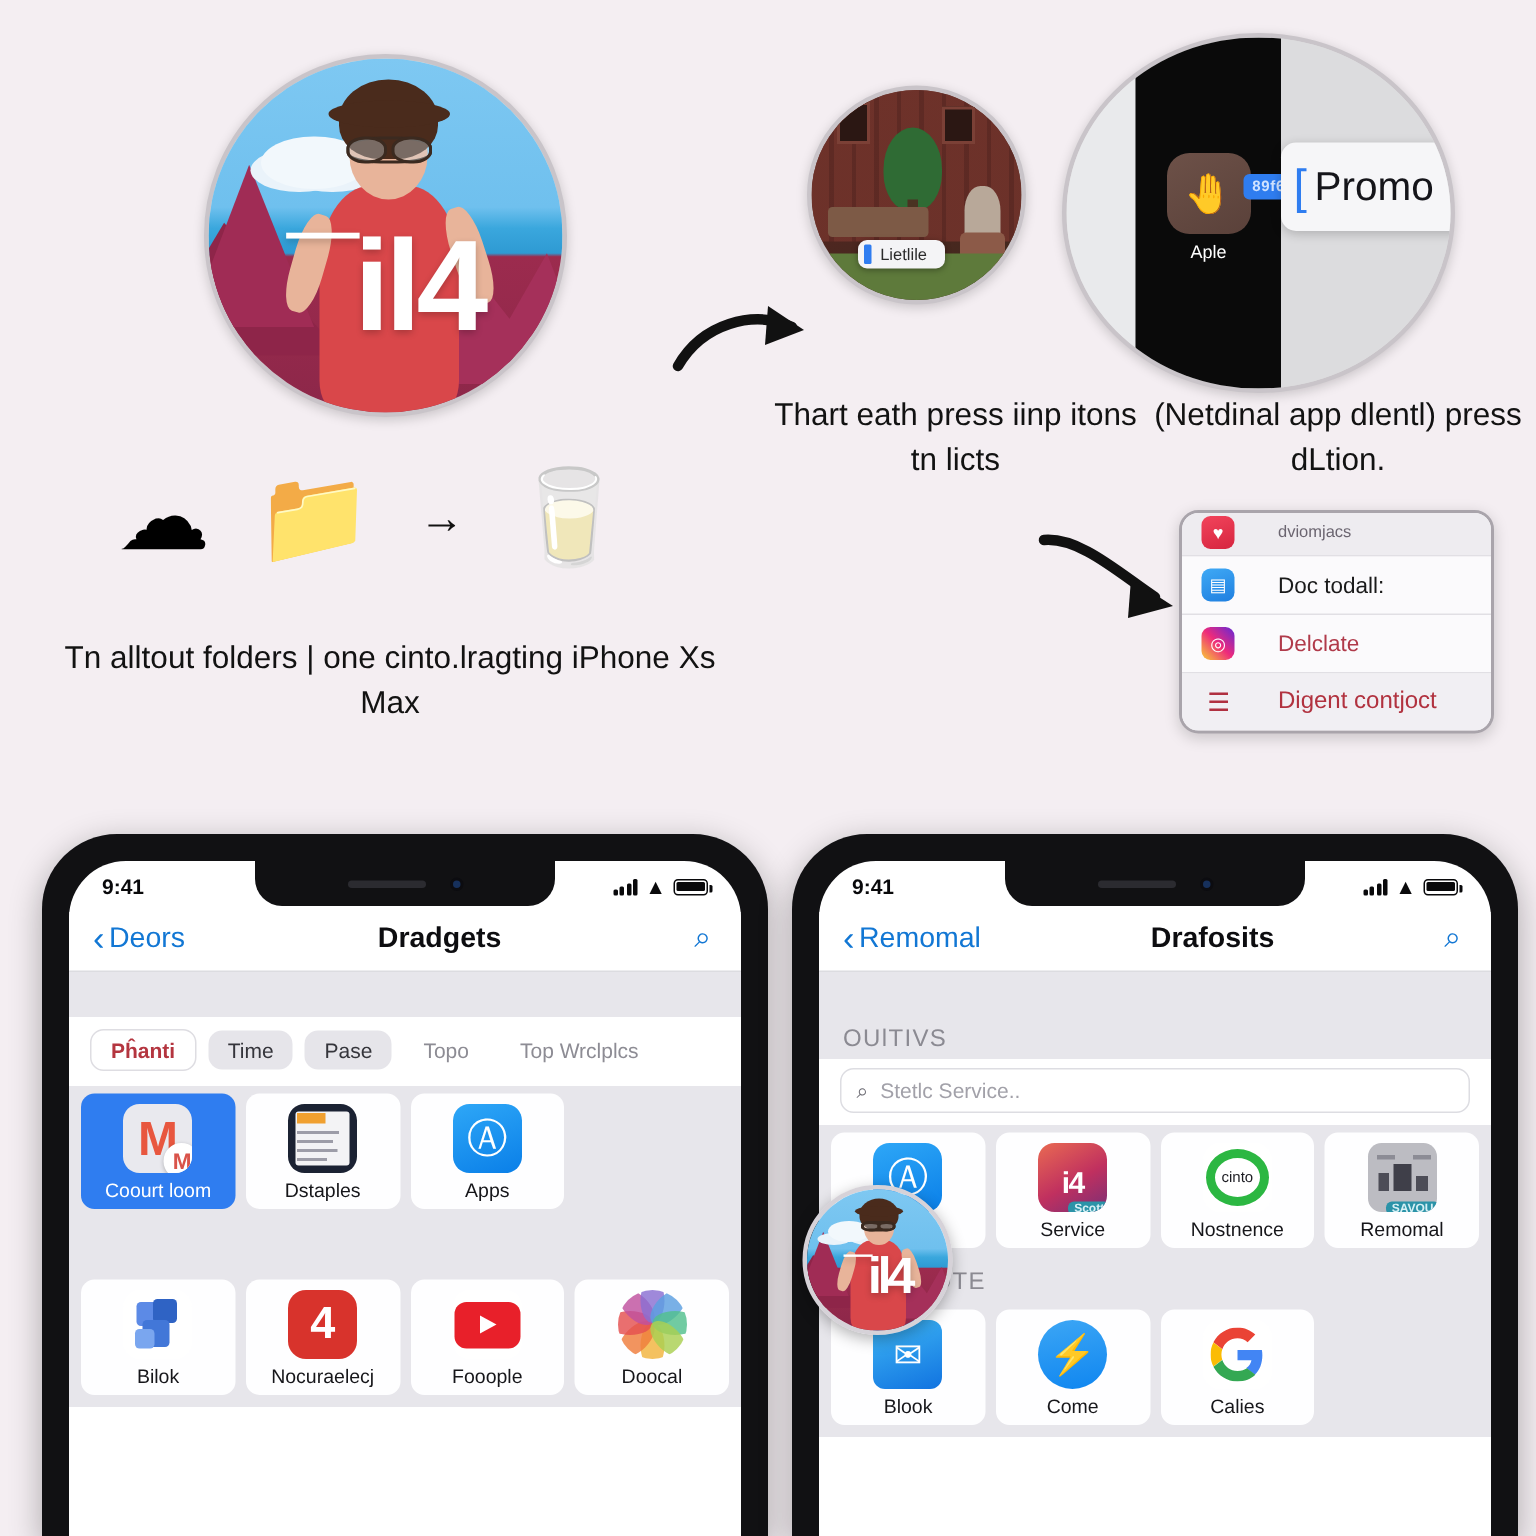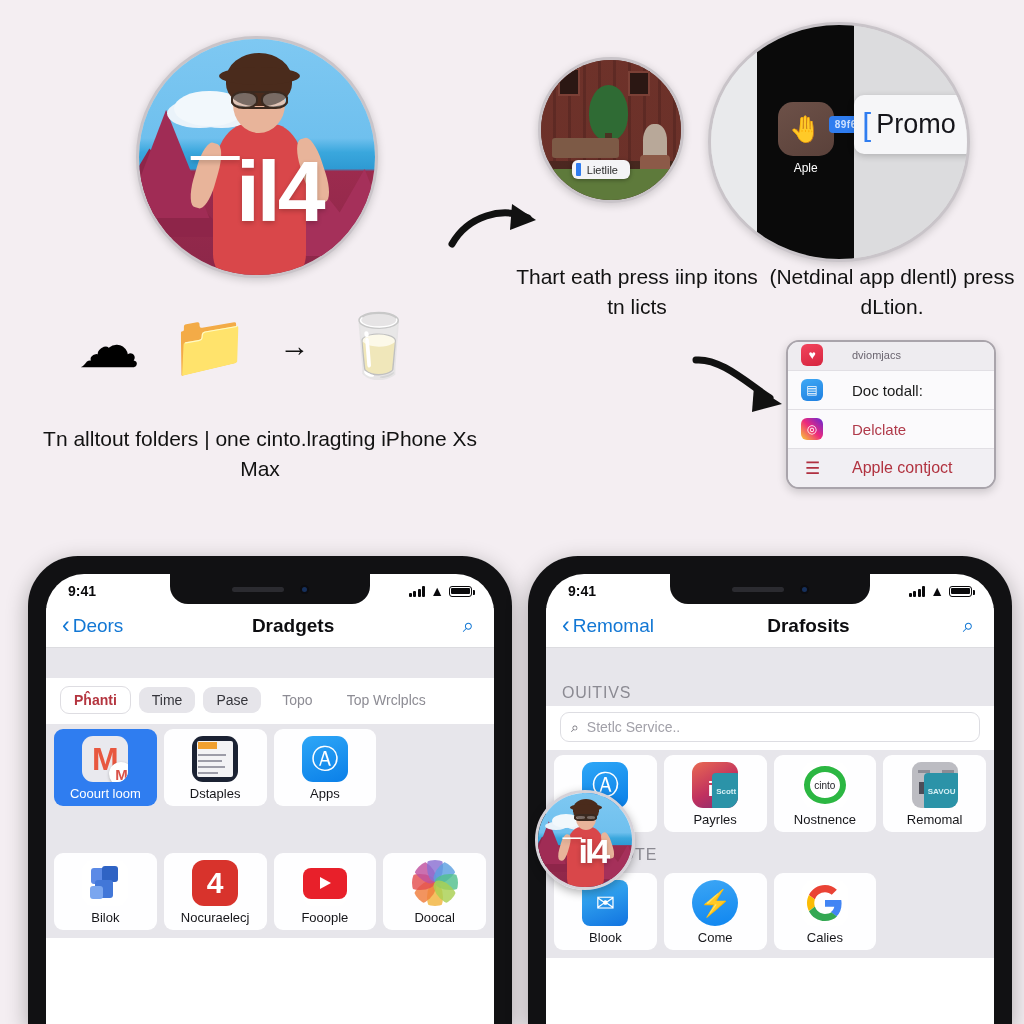--- a/index.html
+++ b/index.html
@@ -316,21 +316,21 @@
   .appcell.sel .applabel{ color:#ffffff; }
   .appicon{
     width:46px; height:46px; border-radius:11px;
     display:flex; align-items:center; justify-content:center;
     overflow:hidden; position:relative; flex:none;
   }
   .applabel{ font-size:13px; color:#16161a; white-space:nowrap; }
   .badge-tag{
     position:absolute; right:-2px; bottom:-2px;
     background:#2b93a8; color:#d6f0f5;
-    font-size:8px; padding:14px 4px; border-radius:4px;
+    font-size:8px; padding:0 4px; border-radius:4px;
     font-weight:bold;
   }
 
   
   .ic-gmail{ background:#e9e9ee; border-radius:11px; position:relative; }
   .ic-gmail:before{
     content:"M"; position:absolute; inset:0; display:flex;
     align-items:center; justify-content:center;
     color:#e8573f; font-size:32px; font-weight:bold;
   }
@@ -479,21 +479,21 @@
   <div class="cm-row">
     <span class="cm-ico blue">▤</span>
     <span class="cm-label">Doc todall:</span>
   </div>
   <div class="cm-row">
     <span class="cm-ico insta">◎</span>
     <span class="cm-label warn">Delclate</span>
   </div>
   <div class="cm-row">
     <span class="cm-ico lines">☰</span>
-    <span class="cm-label danger">Apple contjoct</span>
+    <span class="cm-label danger">Digent contjoct</span>
   </div>
 </div>
 
 <div class="phone" id="phone-left">
   <div class="phone-screen">
     <div class="statusbar">
       <span>9:41</span>
       <div class="notch">
         <span class="speaker"></span>
         <span class="cam"></span>
@@ -636,21 +636,21 @@
     <div class="appgrid">
       <div class="appcell">
         <span class="appicon ic-appstore">Ⓐ</span>
         <span class="applabel">Motr</span>
       </div>
       <div class="appcell">
         <span class="appicon ic-memoji">
           <span class="mm-txt">i4</span>
           <span class="badge-tag">Scott</span>
         </span>
-        <span class="applabel">Payrles</span>
+        <span class="applabel">Service</span>
       </div>
       <div class="appcell">
         <span class="appicon ic-conet">
             <i></i>
             <b>cinto</b>
           </span>
         <span class="applabel">Nostnence</span>
       </div>
       <div class="appcell">
         <span class="appicon ic-news">

